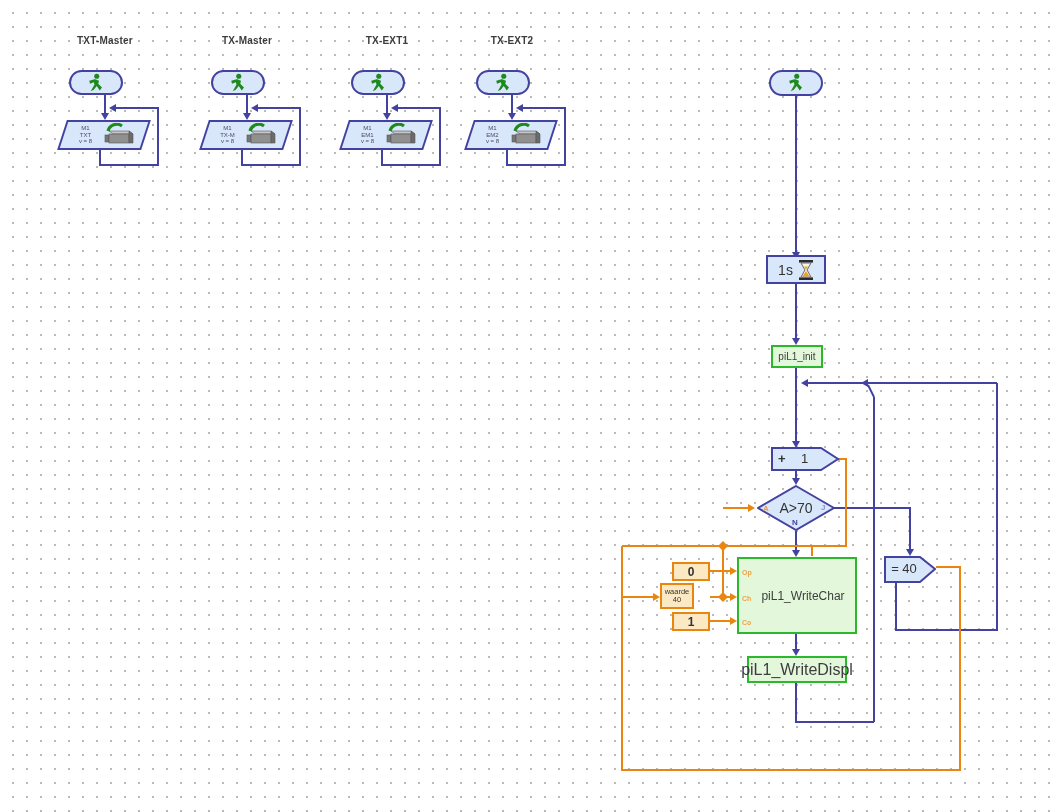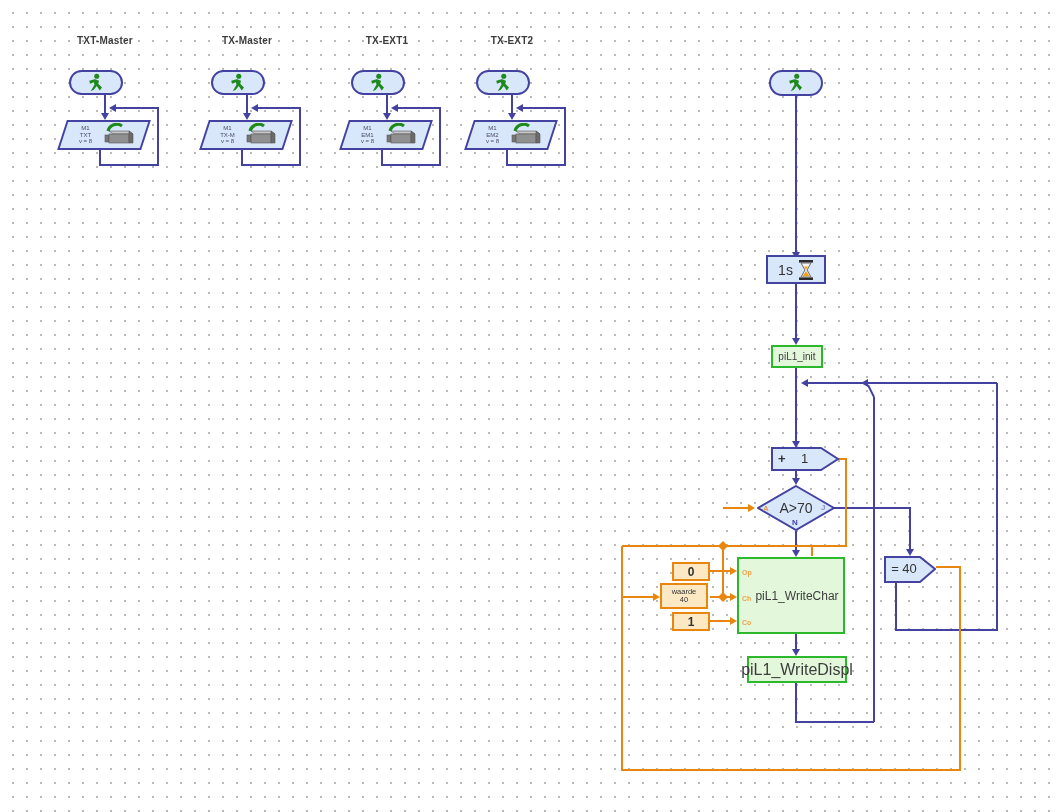--- a/index.html
+++ b/index.html
@@ -264,21 +264,21 @@
   <div class="shapewrap z2" style="left:757px;top:485px;width:78px;height:46px;">
     <svg width="78" height="46">
       <polygon points="39,1 77,23 39,45 1,23" fill="#d9e7fb" stroke="#4342a1" stroke-width="2"></polygon>
     </svg>
     <div class="txt" style="left:0;top:15px;width:78px;text-align:center;font-size:14px;">A&gt;70</div>
     <div class="txt" style="left:6px;top:19px;font-size:8px;font-weight:bold;color:#e09a5a;">A</div>
     <div class="txt" style="left:64px;top:18px;font-size:8px;font-weight:bold;color:#8d8dd0;">J</div>
     <div class="txt" style="left:35px;top:33px;font-size:8px;font-weight:bold;color:#4342a1;">N</div>
   </div>
 
-  <div class="greenblock z2" style="left:737px;top:557px;width:108px;height:77px;font-size:12px;padding-left:12px;">
+  <div class="greenblock z2" style="left:737px;top:557px;width:120px;height:77px;font-size:12px;padding-left:12px;">
     <span>piL1_WriteChar</span>
     <span class="pin" style="top:10px;">Op</span>
     <span class="pin" style="top:36px;">Ch</span>
     <span class="pin" style="top:60px;">Co</span>
   </div>
 
   <div class="greenblock z2" style="left:747px;top:656px;width:100px;height:27px;font-size:16px;">
     <span>piL1_WriteDispl</span>
   </div>
 
@@ -286,21 +286,21 @@
     <svg width="52" height="27">
       <polygon points="1,1 36,1 51,13 36,26 1,26" fill="#d9e7fb" stroke="#4342a1" stroke-width="2"></polygon>
     </svg>
     <div class="txt" style="left:0;top:5px;width:40px;text-align:center;font-size:13px;">= 40</div>
   </div>
 
   <div class="constbox z2" style="left:672px;top:562px;width:38px;height:19px;font-size:12px;font-weight:bold;">
     <span>0</span>
   </div>
 
-  <div class="constbox z2" style="left:660px;top:583px;width:48px;height:26px;font-size:7.5px;line-height:8px;">
+  <div class="constbox z2" style="left:660px;top:583px;width:34px;height:26px;font-size:7.5px;line-height:8px;">
     <span>waarde</span>
     <span>40</span>
   </div>
 
   <div class="constbox z2" style="left:672px;top:612px;width:38px;height:19px;font-size:12px;font-weight:bold;">
     <span>1</span>
   </div>
 
 </div>
 

